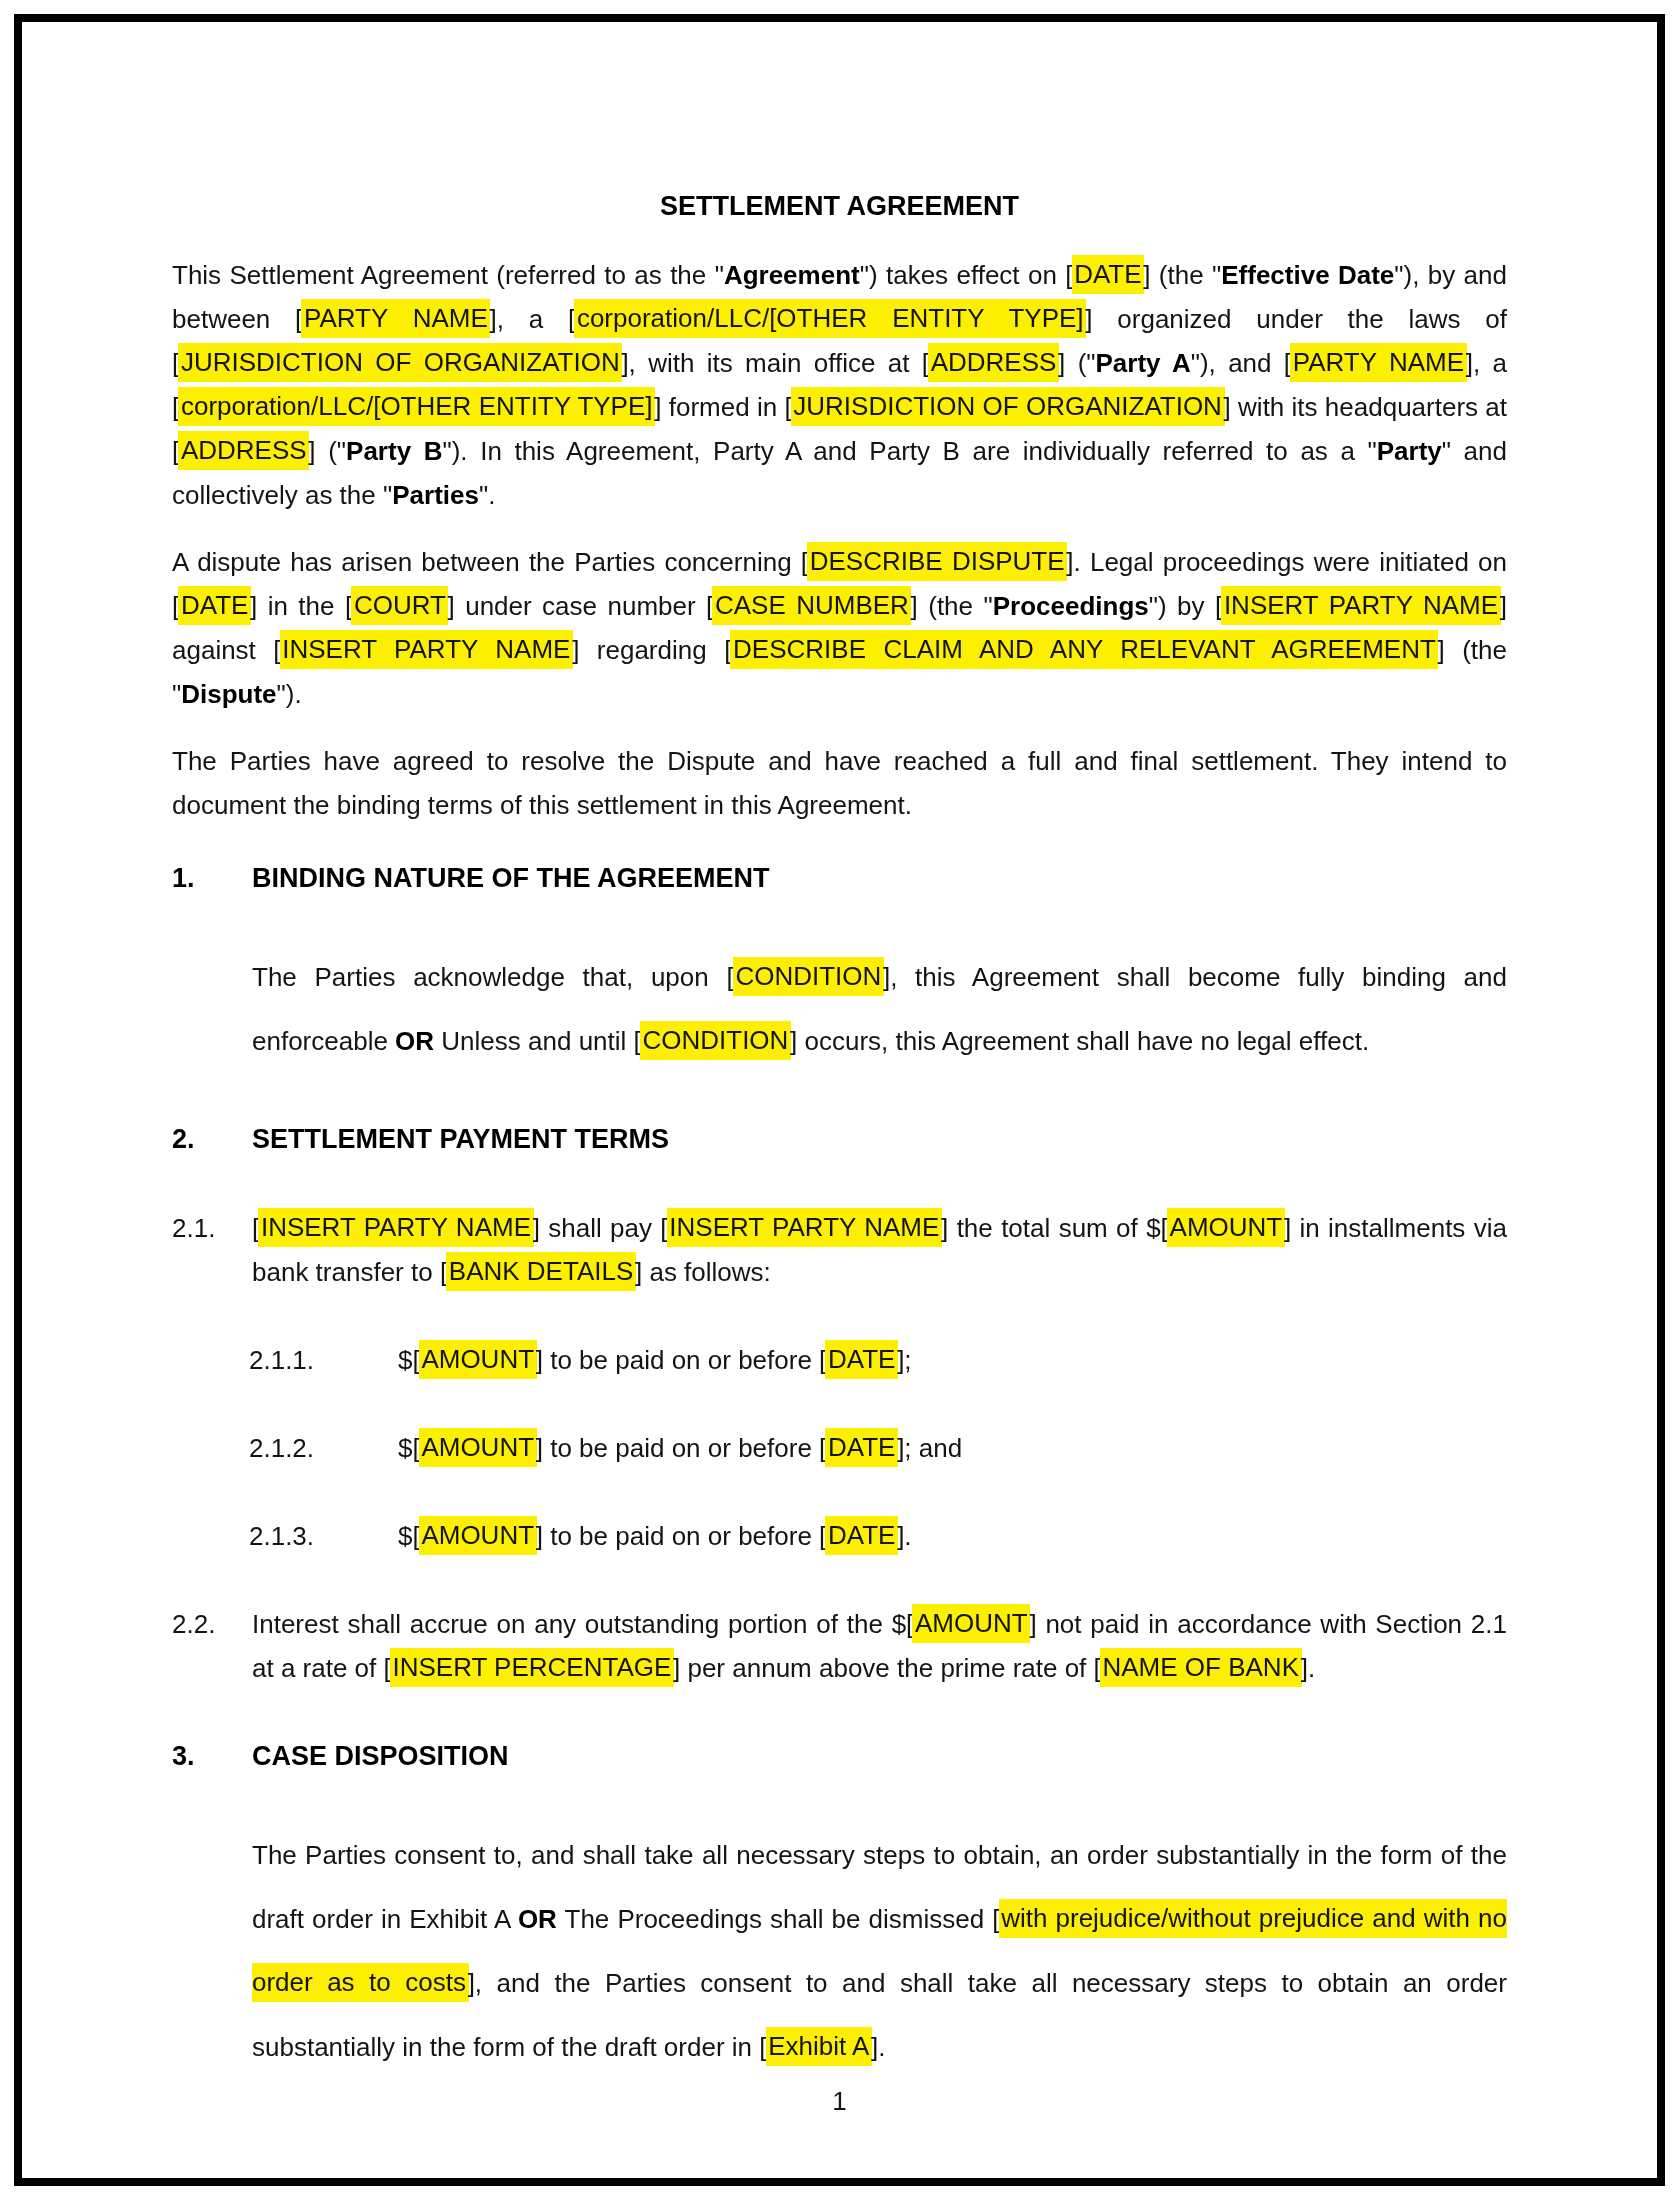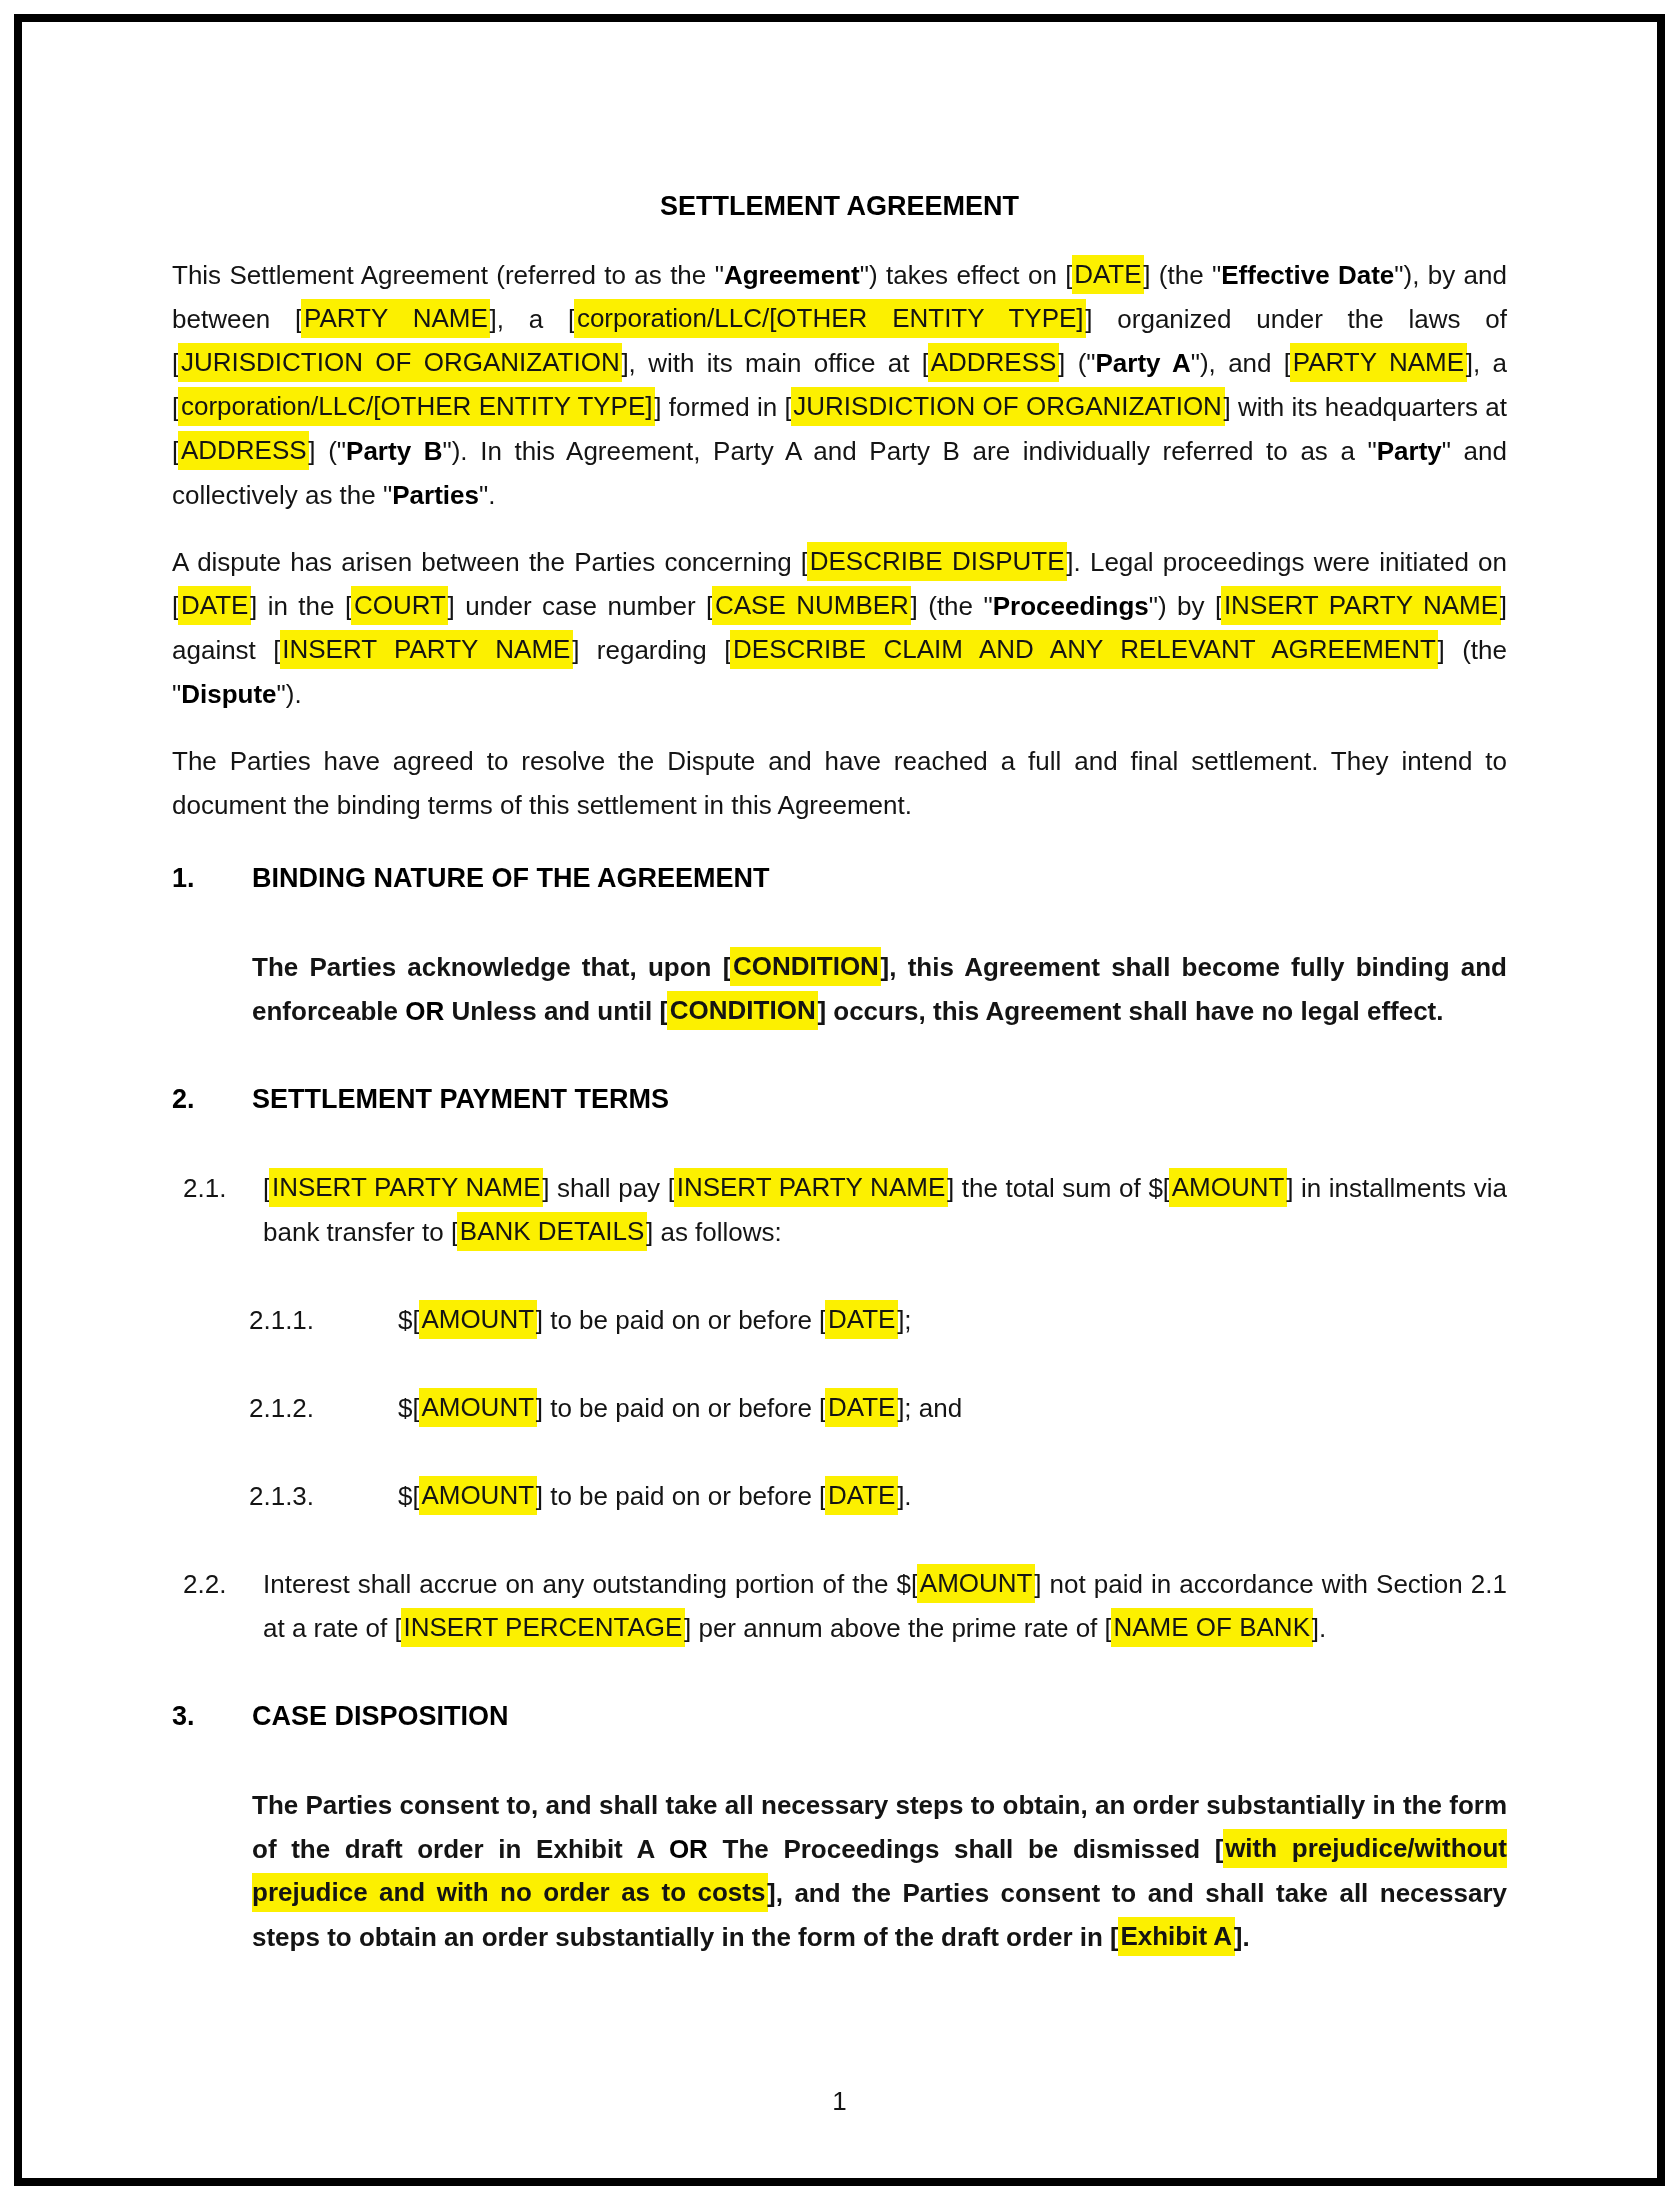--- a/index.html
+++ b/index.html
@@ -42,29 +42,28 @@
     font-weight: bold;
     line-height: 44px;
     color: #000;
     margin: 0 0 45px 0;
   }
   .h .num { flex: none; width: 80px; }
   .body1 {
     margin: 0 80px 44px 80px;
     margin-right: 0;
     font-size: 26px;
-    line-height: 44px;
+    line-height: 64px;
     text-align: justify;
-    font-weight: bold;
   }
   .n1 {
     display: flex;
     font-size: 26px;
     line-height: 44px;
-    margin: 0 0 44px 11px;
+    margin: 0 0 44px 0;
   }
   .n1 .num { flex: none; width: 80px; }
   .n1 .txt { flex: 1; text-align: justify; }
   .n2 {
     display: flex;
     font-size: 26px;
     line-height: 44px;
     margin: 0 0 44px 77px;
     gap: 44px;
   }

